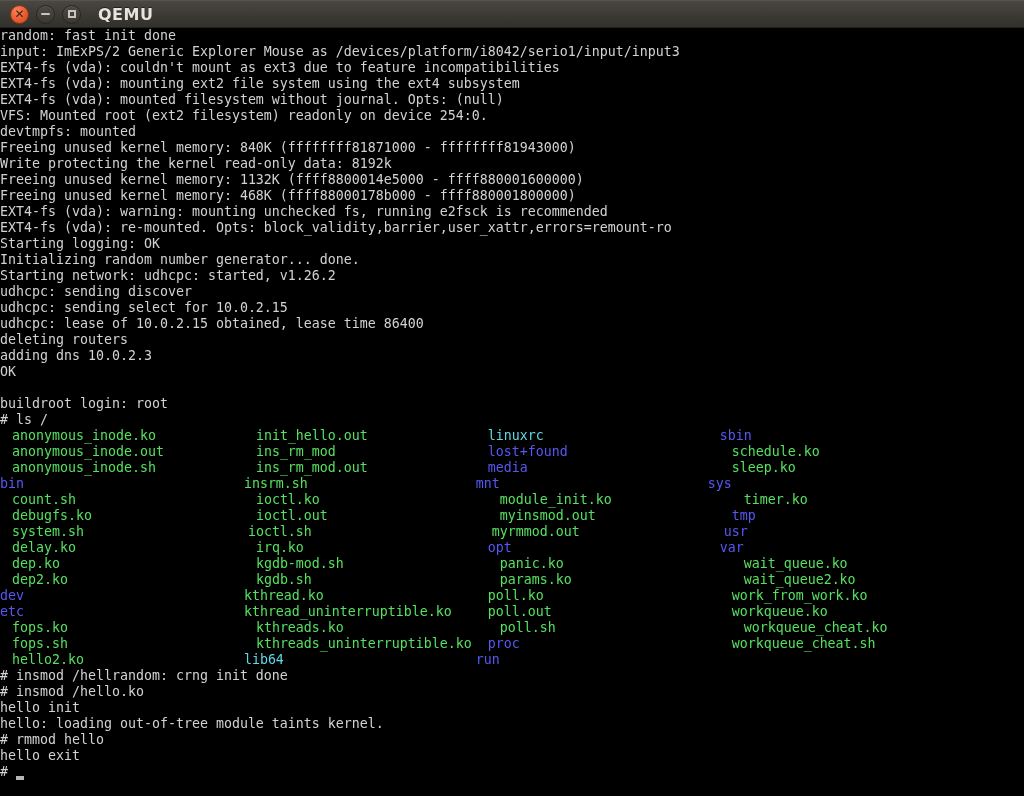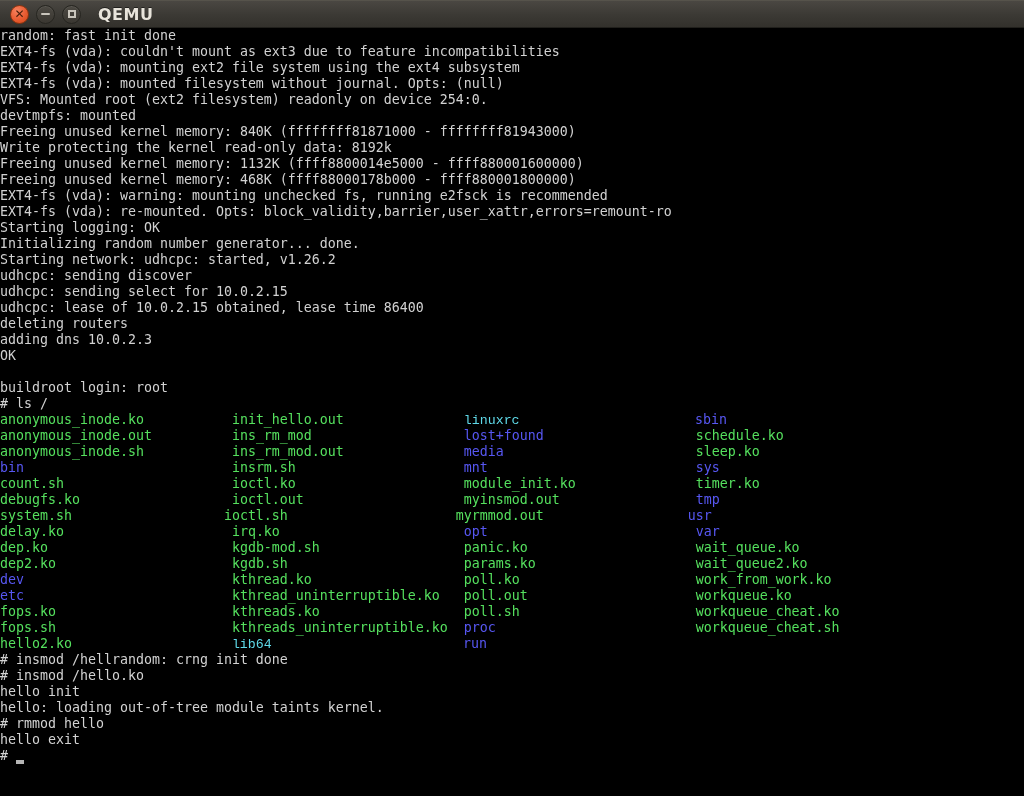--- a/index.html
+++ b/index.html
@@ -42,23 +42,23 @@
   }
   
   .screen{
     width:1024px;height:768px;background:var(--bg,#000);
     font-family:"DejaVu Sans Mono","Liberation Mono",monospace;
     font-size:13.29px;line-height:16px;
     cursor:text;overflow:hidden;
   }
   .tline{height:16px;white-space:pre;}
   .c-fg{color:var(--fg);}
-  .c-green{color:var(--green);}
+  .c-green{color:var(--green);padding-left:12px;}
   .c-blue{color:var(--blue);}
-  .c-cyan{color:var(--cyan);font-family:Liberation Mono, monospace;}
+  .c-cyan{color:var(--cyan);}
   .cursor{
     display:inline-block;width:8px;height:15px;vertical-align:bottom;
     background:linear-gradient(transparent 11px,#b6b6b6 11px);
   }
 </style>
 </head>
 <body>
 
 <div class="window">
   <div class="titlebar">
@@ -68,20 +68,21 @@
     <div class="btn dim">
       <span class="glyph-minus"></span>
     </div>
     <div class="btn dim">
       <span class="glyph-square"></span>
     </div>
     <div class="title">QEMU</div>
   </div>
   <div class="screen" id="screen">
       <div class="tline"><span class="c-fg">random: fast init done</span></div>
+      <div class="tline"><span class="c-fg">input: ImExPS/2 Generic Explorer Mouse as /devices/platform/i8042/serio1/input/input3</span></div>
       <div class="tline"><span class="c-fg">EXT4-fs (vda): couldn't mount as ext3 due to feature incompatibilities</span></div>
       <div class="tline"><span class="c-fg">EXT4-fs (vda): mounting ext2 file system using the ext4 subsystem</span></div>
       <div class="tline"><span class="c-fg">EXT4-fs (vda): mounted filesystem without journal. Opts: (null)</span></div>
       <div class="tline"><span class="c-fg">VFS: Mounted root (ext2 filesystem) readonly on device 254:0.</span></div>
       <div class="tline"><span class="c-fg">devtmpfs: mounted</span></div>
       <div class="tline"><span class="c-fg">Freeing unused kernel memory: 840K (ffffffff81871000 - ffffffff81943000)</span></div>
       <div class="tline"><span class="c-fg">Write protecting the kernel read-only data: 8192k</span></div>
       <div class="tline"><span class="c-fg">Freeing unused kernel memory: 1132K (ffff8800014e5000 - ffff880001600000)</span></div>
       <div class="tline"><span class="c-fg">Freeing unused kernel memory: 468K (ffff88000178b000 - ffff880001800000)</span></div>
       <div class="tline"><span class="c-fg">EXT4-fs (vda): warning: mounting unchecked fs, running e2fsck is recommended</span></div>

